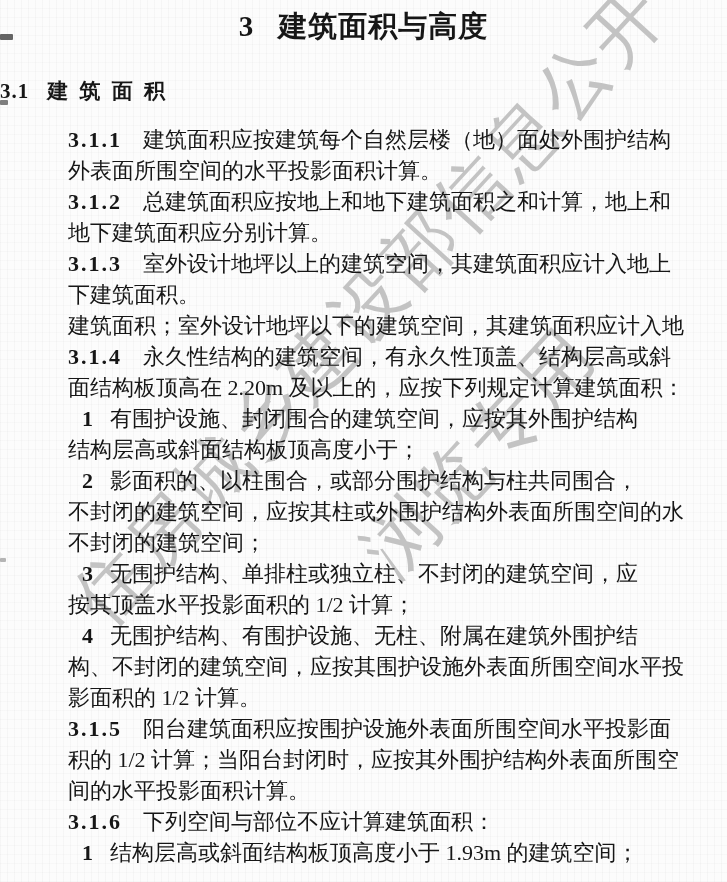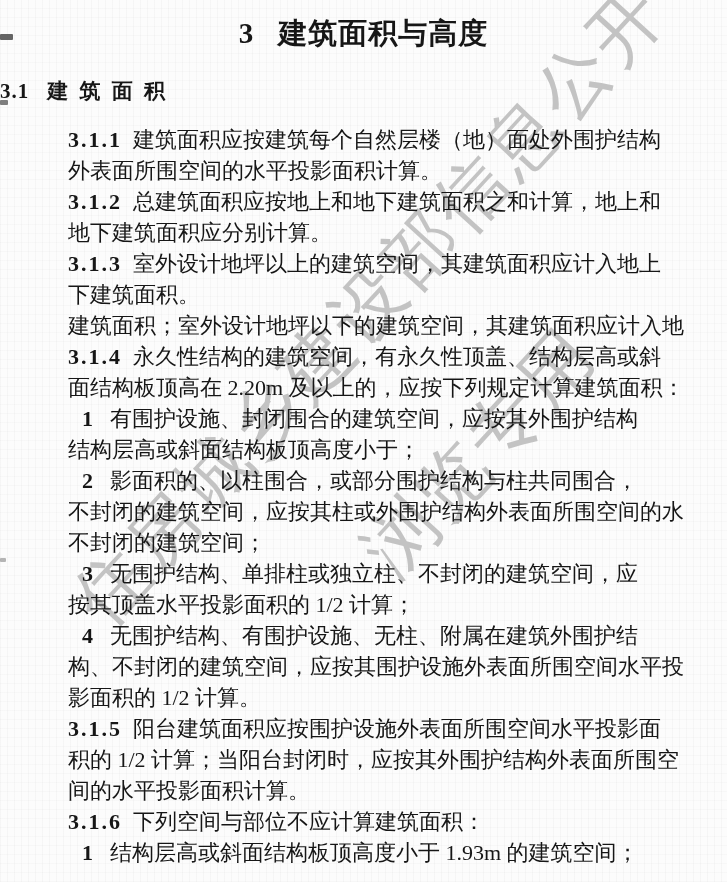--- a/index.html
+++ b/index.html
@@ -37,41 +37,40 @@
   .wm1{left:370px;top:305px;}
   .wm2{left:480px;top:452px;}
 
   
   .doc{position:absolute;inset:0;z-index:3;}
   .chapter-title{
     position:absolute;top:9px;left:0;width:100%;
     text-align:center;font-weight:bold;
     font-size:29px;line-height:34px;
     letter-spacing:1px;
-    margin-top:7px;
   }
   .chapter-title .tgap{display:inline-block;width:24px;}
   .section-heading{
     position:absolute;top:76px;left:0;width:100%;
     text-align:left;font-weight:bold;
     font-size:21px;line-height:30px;
     word-spacing:4px;letter-spacing:1px;
   }
   .section-heading .hgap{display:inline-block;width:18px;}
 
   .body-text{
     position:absolute;left:68px;top:124px;width:594px;
   }
   .line{
     height:31px;line-height:31px;
     font-size:22px;white-space:nowrap;
   }
   .line .lbl{
     font-weight:bold;display:inline-block;
-    min-width:57px;margin-right:8px;letter-spacing:2px;
+    min-width:57px;margin-right:18px;letter-spacing:2px;
   }
   .line.item{padding-left:14px;}
   .line .num{
     font-weight:bold;display:inline-block;
     min-width:11px;margin-right:17px;
   }
 </style>
 </head>
 <body>
 

